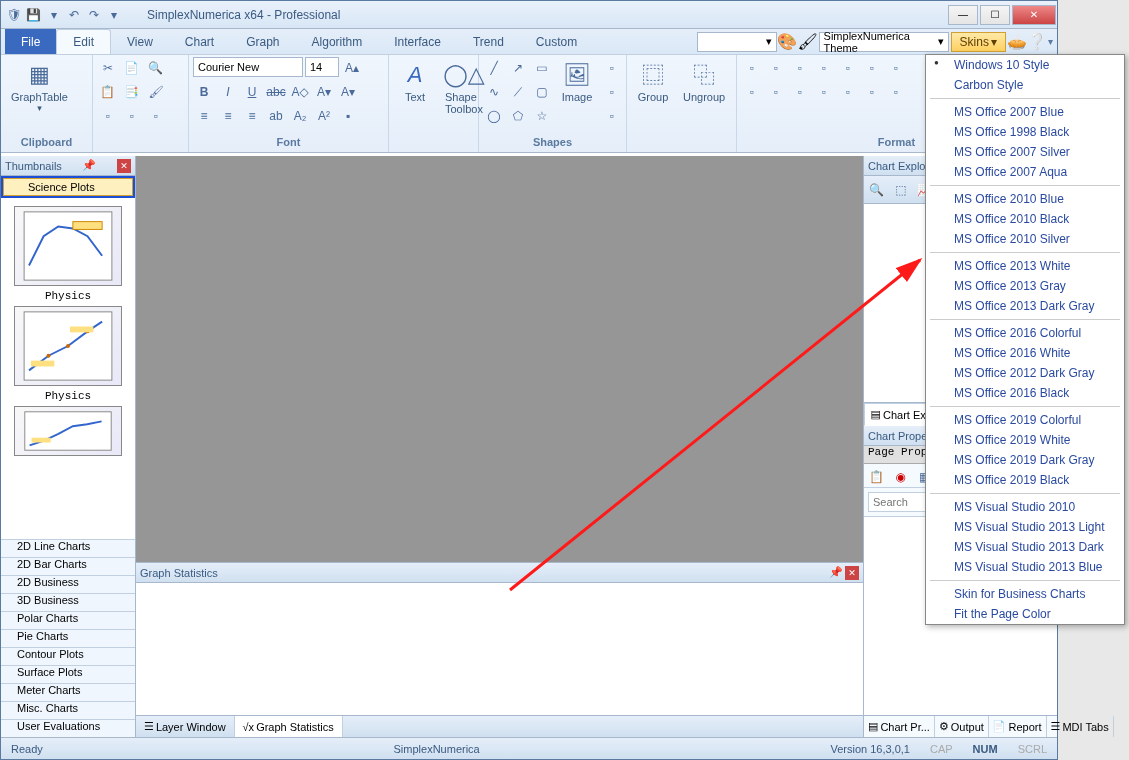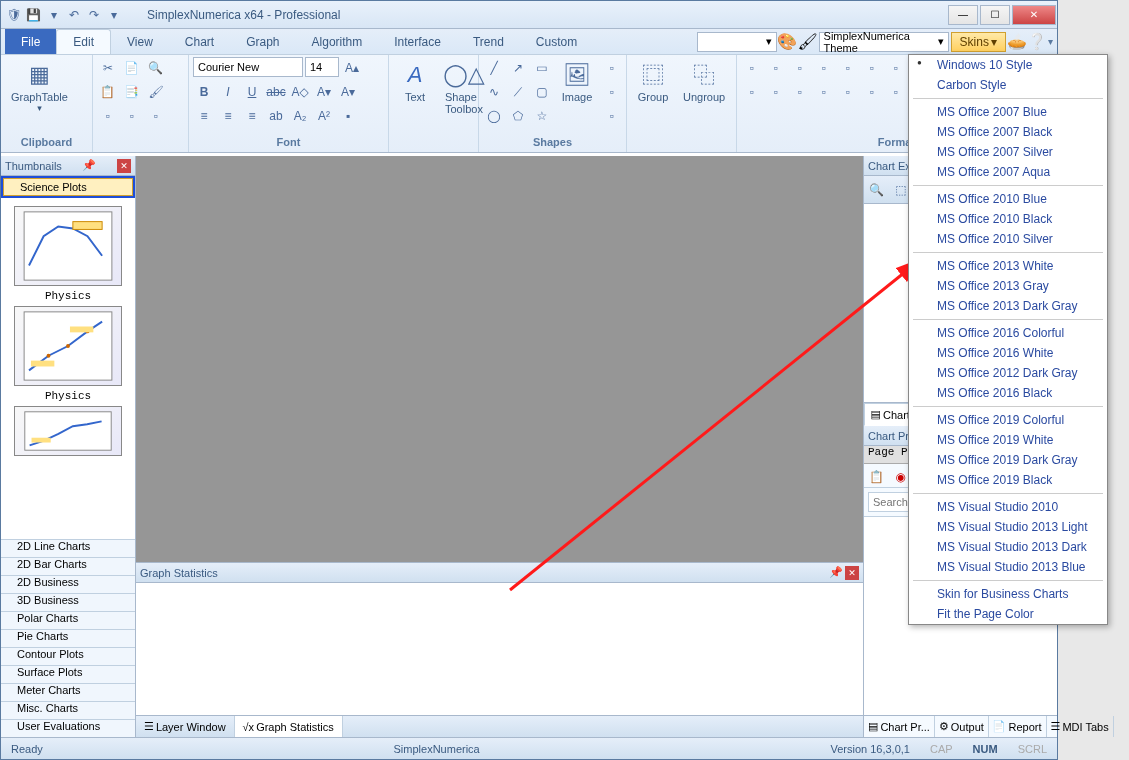--- a/index.html
+++ b/index.html
@@ -36,21 +36,21 @@
 .sml-row { display: flex; gap: 2px; }
 .sml { width: 22px; height: 22px; border: 1px solid transparent; display: flex; align-items: center; justify-content: center; font-size: 12px; color: #4a6a9a; }
 .font-combo { width: 110px; height: 20px; border: 1px solid #a8b8cc; background: #fff; font-size: 11px; padding: 0 4px; display: flex; align-items: center; }
 .size-combo { width: 34px; height: 20px; border: 1px solid #a8b8cc; background: #fff; font-size: 11px; padding: 0 4px; display: flex; align-items: center; }
 
 
 .workspace { position: absolute; top: 155px; left: 0; right: 0; bottom: 22px; display: flex; }
 .left-panel { width: 135px; border-right: 1px solid #a8b8cc; display: flex; flex-direction: column; background: #1d4ed8; }
 .panel-header { height: 20px; background: linear-gradient(#e5eef9,#d0e0f0); border-bottom: 1px solid #a8b8cc; font-size: 11px; color: #3a5a80; display: flex; align-items: center; justify-content: space-between; padding: 0 4px; }
 .panel-header .x { width: 14px; height: 14px; background: #c44; color: #fff; font-size: 9px; display: flex; align-items: center; justify-content: center; }
-.thumb-tab { background: #fff0c0; border: 1px solid #d0a030; font-size: 11px; padding: 2px 16px; margin: 2px; }
+.thumb-tab { background: #fff0c0; border: 1px solid #d0a030; font-size: 11px; padding: 2px 24px; margin: 2px; }
 .thumb-area { flex: 1; overflow: hidden; background: #fff; display: flex; flex-direction: column; align-items: center; padding-top: 4px; }
 .thumb { width: 108px; height: 80px; border: 1px solid #888; margin: 4px 0; background: linear-gradient(135deg,#f8f8f8,#e8e8f8); position: relative; }
 .thumb svg { width: 100%; height: 100%; }
 .thumb-label { font-size: 11px; font-family: "Courier New", monospace; text-align: center; }
 .cat-list { }
 .cat-item { height: 18px; font-size: 11px; text-align: left; border-top: 1px solid #c0d0e0; background: #f0f6fd; padding-left: 16px; }
 
 .center-panel { flex: 1; display: flex; flex-direction: column; }
 .canvas-area { flex: 1; background: #969696; position: relative; }
 .bottom-split { height: 175px; border-top: 1px solid #a8b8cc; display: flex; flex-direction: column; }
@@ -71,21 +71,21 @@
 .props-search input { width: 100%; height: 20px; border: 1px solid #c0d0e0; padding: 0 4px; font-size: 11px; }
 .right-bottom-tabs { height: 22px; display: flex; border-top: 1px solid #a8b8cc; }
 .right-bottom-tab { padding: 2px 4px; font-size: 11px; border-right: 1px solid #c0d0e0; display: flex; align-items: center; gap: 2px; white-space: nowrap; }
 
 
 .statusbar { position: absolute; bottom: 0; left: 0; right: 0; height: 22px; background: linear-gradient(#e5eef9,#d0e0f0); border-top: 1px solid #a8b8cc; display: flex; align-items: center; font-size: 11px; color: #3a5a80; }
 .statusbar .cell { padding: 0 10px; }
 .statusbar .spacer { flex: 1; }
 
 
-.skins-menu { position: absolute; right: 21px; top: 54px; width: 200px; background: #fff; border: 1px solid #888; box-shadow: 2px 2px 6px rgba(0,0,0,0.3); z-index: 100; max-height: 700px; }
+.skins-menu { position: absolute; right: 4px; top: 54px; width: 200px; background: #fff; border: 1px solid #888; box-shadow: 2px 2px 6px rgba(0,0,0,0.3); z-index: 100; max-height: 700px; }
 .skins-menu .mi { padding: 3px 10px 3px 28px; font-size: 12px; color: #2a4aa0; position: relative; cursor: pointer; }
 .skins-menu .mi.checked::before { content: "●"; position: absolute; left: 8px; font-size: 8px; color: #333; }
 .skins-menu .sep { height: 1px; background: #ccc; margin: 3px 4px; }
 
 
 .arrow { position: absolute; pointer-events: none; z-index: 50; }
 </style>
 </head>
 <body>
 
@@ -458,21 +458,21 @@
     <div class="cell" style="font-weight:bold">NUM</div>
     <div class="cell" style="color:#aaa">SCRL</div>
   </div>
 </div>
 
 <div class="skins-menu" id="skins-menu">
     <div class="mi checked">Windows 10 Style</div>
     <div class="mi">Carbon Style</div>
     <div class="sep"></div>
     <div class="mi">MS Office 2007 Blue</div>
-    <div class="mi">MS Office 2007 Black</div>
+    <div class="mi">MS Office 1998 Black</div>
     <div class="mi">MS Office 2007 Silver</div>
     <div class="mi">MS Office 2007 Aqua</div>
     <div class="sep"></div>
     <div class="mi">MS Office 2010 Blue</div>
     <div class="mi">MS Office 2010 Black</div>
     <div class="mi">MS Office 2010 Silver</div>
     <div class="sep"></div>
     <div class="mi">MS Office 2013 White</div>
     <div class="mi">MS Office 2013 Gray</div>
     <div class="mi">MS Office 2013 Dark Gray</div>

